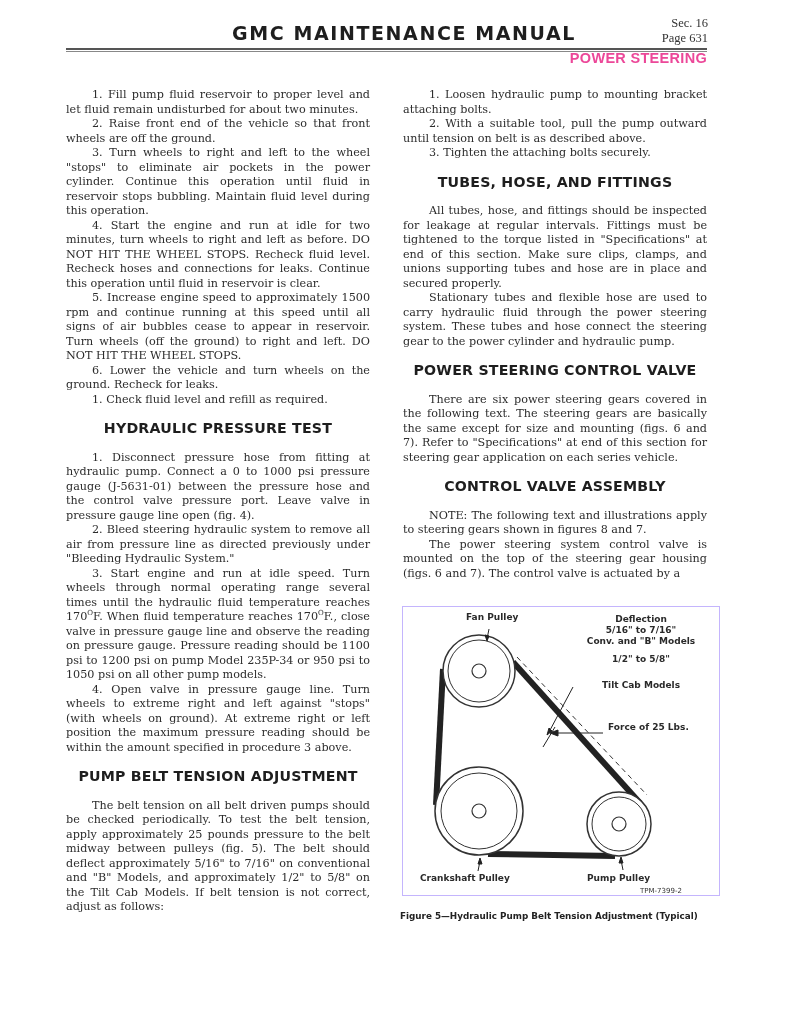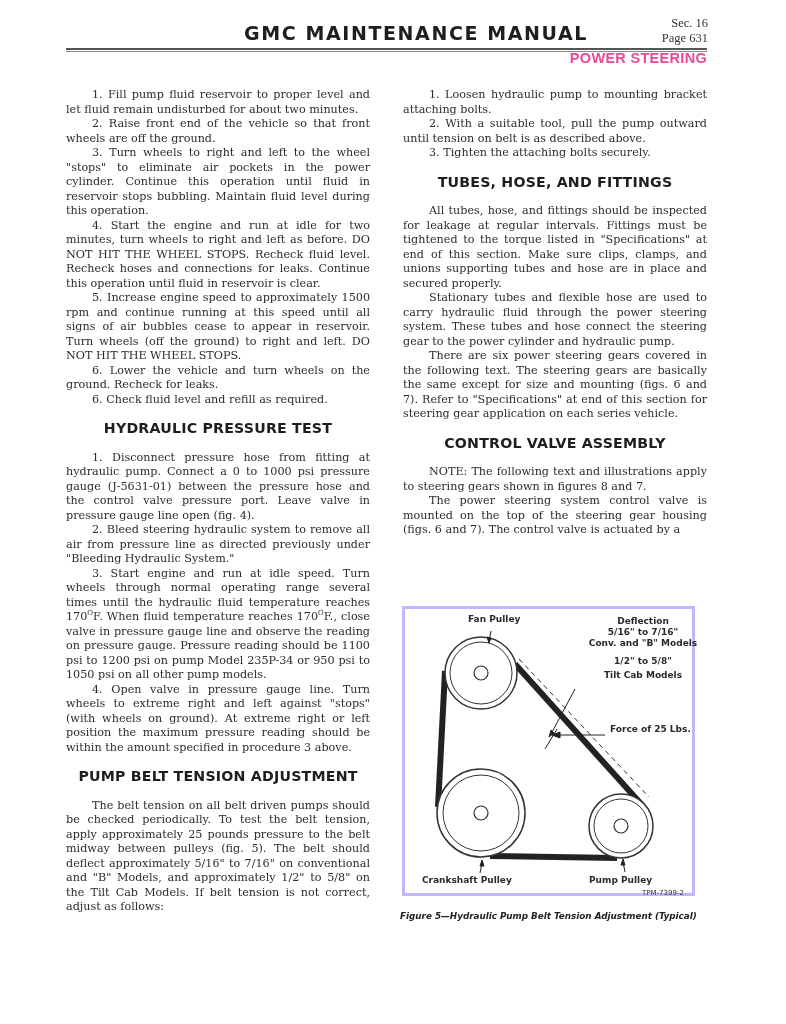--- a/index.html
+++ b/index.html
@@ -4,21 +4,21 @@
 <style>
   html, body { margin: 0; padding: 0; }
   body {
     width: 786px; height: 1024px; background: #ffffff; position: relative; overflow: hidden;
     color: #2a2a2a;
   }
   .page { position: absolute; left: 0; top: 0; width: 786px; height: 1024px; }
 
   
   .hdr-title {
-    position: absolute; left: 244px; top: 22px;
+    position: absolute; left: 232px; top: 22px;
     font-family: "DejaVu Sans", sans-serif; font-weight: bold; font-size: 19px; letter-spacing: 1.6px;
     color: #1e1e1e;
   }
   .hdr-sec {
     position: absolute; right: 78px; top: 16px; text-align: right;
     font-family: "Liberation Serif", serif; font-size: 12.5px; line-height: 15px; color: #333;
   }
   .hdr-rule1 { position: absolute; left: 66px; top: 48px; width: 641px; height: 2px; background: #555; }
   .hdr-rule2 { position: absolute; left: 66px; top: 51px; width: 641px; height: 1px; background: #888; }
   .hdr-section {
@@ -38,34 +38,34 @@
   .col p { margin: 0; text-indent: 26px; }
   .heading {
     font-family: "DejaVu Sans", sans-serif; font-weight: bold; font-size: 14.2px;
     text-align: center; letter-spacing: 0.2px; color: #1e1e1e;
     margin: 14px 0 15px 0; text-indent: 0;
   }
   sup { font-size: 7px; vertical-align: 5px; line-height: 0; }
 
   
   .figure {
-    position: absolute; left: 402px; top: 606px; width: 293px; height: 290px;
-    border: 3px solid #c4b5fd; box-sizing: border-box;
+    position: absolute; left: 402px; top: 606px; width: 318px; height: 290px;
+    border: 1px solid #c4b5fd; box-sizing: border-box;
   }
   .figure svg { position: absolute; left: 0; top: 0; }
   .fig-lbl {
     position: absolute; font-family: "DejaVu Sans", sans-serif; font-weight: bold;
     font-size: 9px; color: #2a2a2a; white-space: nowrap; text-align: center;
   }
   .fig-code {
     position: absolute; font-family: "DejaVu Sans", sans-serif; font-size: 7px; color: #333;
   }
   .caption {
     position: absolute; left: 400px; top: 911px; width: 310px;
-    font-family: "DejaVu Sans", sans-serif; font-weight: bold; font-style: italic;
+    font-family: "DejaVu Sans", sans-serif; font-weight: bold; 
     font-size: 8.8px; color: #222; white-space: nowrap;
   }
 </style>
 </head>
 <body>
 
 <div class="page">
 
   <div class="hdr-title">GMC MAINTENANCE MANUAL</div>
   <div class="hdr-sec">
@@ -76,41 +76,42 @@
   <div class="hdr-rule2"></div>
   <div class="hdr-section">POWER STEERING</div>
 
   <div class="col col-left">
     <p>1. Fill pump fluid reservoir to proper level and let fluid remain undisturbed for about two minutes.</p>
     <p>2. Raise front end of the vehicle so that front wheels are off the ground.</p>
     <p>3. Turn wheels to right and left to the wheel "stops" to eliminate air pockets in the power cylinder. Continue this operation until fluid in reservoir stops bubbling. Maintain fluid level during this operation.</p>
     <p>4. Start the engine and run at idle for two minutes, turn wheels to right and left as before. DO NOT HIT THE WHEEL STOPS. Recheck fluid level. Recheck hoses and connections for leaks. Continue this operation until fluid in reservoir is clear.</p>
     <p>5. Increase engine speed to approximately 1500 rpm and continue running at this speed until all signs of air bubbles cease to appear in reservoir. Turn wheels (off the ground) to right and left. DO NOT HIT THE WHEEL STOPS.</p>
     <p>6. Lower the vehicle and turn wheels on the ground. Recheck for leaks.</p>
-    <p>6. Check fluid level and refill as required.</p>
+    <p>1. Check fluid level and refill as required.</p>
 
     <div class="heading">HYDRAULIC PRESSURE TEST</div>
     <p>1. Disconnect pressure hose from fitting at hydraulic pump. Connect a 0 to 1000 psi pressure gauge (J-5631-01) between the pressure hose and the control valve pressure port. Leave valve in pressure gauge line open (fig. 4).</p>
     <p>2. Bleed steering hydraulic system to remove all air from pressure line as directed previously under "Bleeding Hydraulic System."</p>
     <p><span>3. Start engine and run at idle speed. Turn wheels through normal operating range several times until the hydraulic fluid temperature reaches 170</span><sup>O</sup><span>F. When fluid temperature reaches 170</span><sup>O</sup><span>F., close valve in pressure gauge line and observe the reading on pressure gauge. Pressure reading should be 1100 psi to 1200 psi on pump Model 235P-34 or 950 psi to 1050 psi on all other pump models.</span></p>
     <p>4. Open valve in pressure gauge line. Turn wheels to extreme right and left against "stops" (with wheels on ground). At extreme right or left position the maximum pressure reading should be within the amount specified in procedure 3 above.</p>
 
     <div class="heading">PUMP BELT TENSION ADJUSTMENT</div>
     <p>The belt tension on all belt driven pumps should be checked periodically. To test the belt tension, apply approximately 25 pounds pressure to the belt midway between pulleys (fig. 5). The belt should deflect approximately 5/16" to 7/16" on conventional and "B" Models, and approximately 1/2" to 5/8" on the Tilt Cab Models. If belt tension is not correct, adjust as follows:</p>
   </div>
 
   <div class="col col-right">
     <p>1. Loosen hydraulic pump to mounting bracket attaching bolts.</p>
     <p>2. With a suitable tool, pull the pump outward until tension on belt is as described above.</p>
     <p>3. Tighten the attaching bolts securely.</p>
 
     <div class="heading">TUBES, HOSE, AND FITTINGS</div>
     <p>All tubes, hose, and fittings should be inspected for leakage at regular intervals. Fittings must be tightened to the torque listed in "Specifications" at end of this section. Make sure clips, clamps, and unions supporting tubes and hose are in place and secured properly.</p>
     <p>Stationary tubes and flexible hose are used to carry hydraulic fluid through the power steering system. These tubes and hose connect the steering gear to the power cylinder and hydraulic pump.</p>
 
+    <div class="heading">POWER STEERING CONTROL VALVE</div>
     <p>There are six power steering gears covered in the following text. The steering gears are basically the same except for size and mounting (figs. 6 and 7). Refer to "Specifications" at end of this section for steering gear application on each series vehicle.</p>
 
     <div class="heading">CONTROL VALVE ASSEMBLY</div>
     <p>NOTE: The following text and illustrations apply to steering gears shown in figures 8 and 7.</p>
     <p>The power steering system control valve is mounted on the top of the steering gear housing (figs. 6 and 7). The control valve is actuated by a</p>
   </div>
 
   <div class="figure">
     <svg width="305" height="290" viewBox="0 0 305 290">
 
@@ -159,21 +160,21 @@
 
         <line x1="152" y1="120" x2="140" y2="140"></line>
       </g>
     </svg>
     <div class="fig-lbl" style="left:63px; top:5px;">Fan Pulley</div>
     <div class="fig-lbl" style="left:178px; top:7px; width:120px;">
       <div>Deflection</div>
       <div style="margin-top:1px;">5/16" to 7/16"</div>
       <div style="margin-top:1px;">Conv. and "B" Models</div>
       <div style="margin-top:8px;">1/2" to 5/8"</div>
-      <div style="margin-top:4px;">Tilt Cab Models</div>
+      <div style="margin-top:16px;">Tilt Cab Models</div>
     </div>
     <div class="fig-lbl" style="left:205px; top:115px;">Force of 25 Lbs.</div>
     <div class="fig-lbl" style="left:17px; top:266px;">Crankshaft Pulley</div>
     <div class="fig-lbl" style="left:184px; top:266px;">Pump Pulley</div>
     <div class="fig-code" style="left:237px; top:280px;">TPM-7399-2</div>
   </div>
   <div class="caption">Figure 5—Hydraulic Pump Belt Tension Adjustment (Typical)</div>
 
 </div>
 

